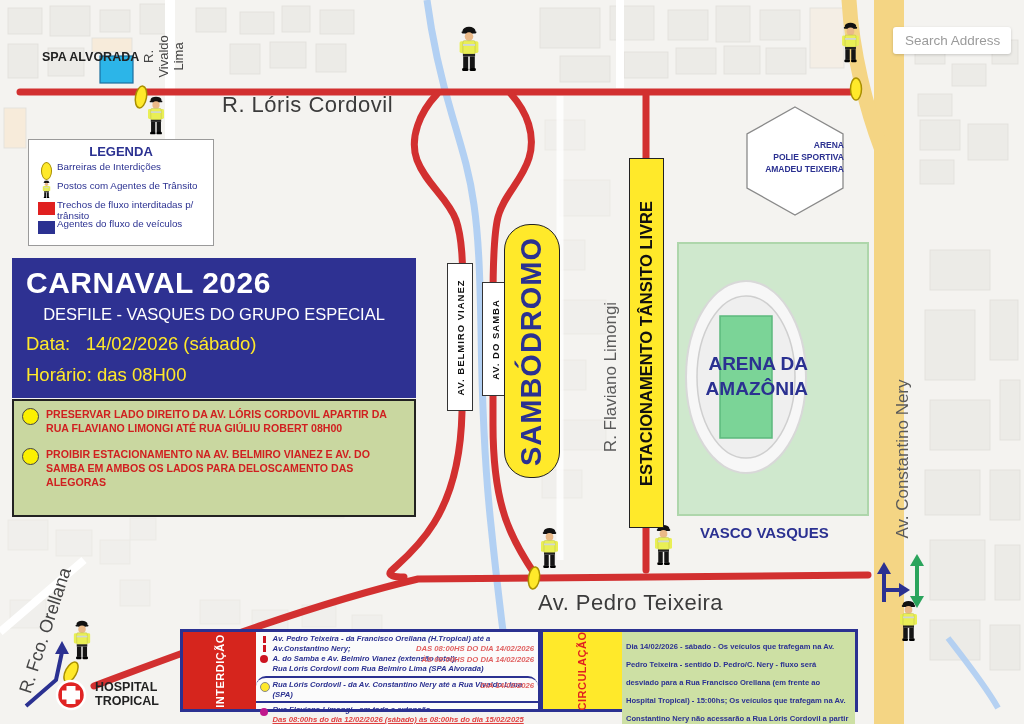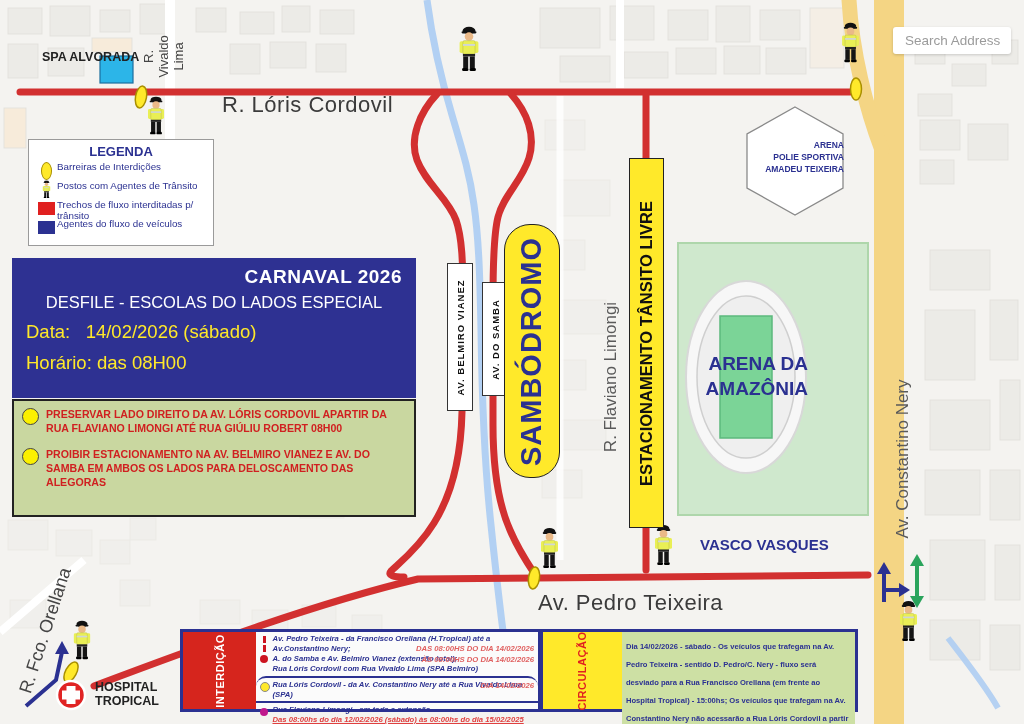--- a/index.html
+++ b/index.html
@@ -38,21 +38,21 @@
   .legend .lg-title{text-align:center;font-size:13px;font-weight:bold;color:#2b3191;margin-bottom:2px;}
   .lg-row{display:flex;height:19px;}
   .lg-ic{width:22px;display:flex;justify-content:center;align-items:center;flex:0 0 22px;}
   .lg-txt{font-size:9.8px;color:#2b3191;}
   .lg-ell{width:9px;height:16px;border-radius:50%;background:#ffe92a;border:1px solid #a98f00;}
   .lg-red{width:17px;height:13px;background:#e02020;}
   .lg-blue{width:17px;height:13px;background:#2b3191;}
   
   .carnaval{left:12px;top:258px;width:404px;height:140px;background:#2e3192;color:#fff;
             padding:8px 14px;box-sizing:border-box;}
-  .carnaval .t1{text-align:right;font-size:19px;font-weight:bold;letter-spacing:.5px;}
+  .carnaval .t1{text-align:left;font-size:30px;font-weight:bold;letter-spacing:.5px;}
   .carnaval .t2{text-align:center;font-size:16.5px;margin-top:5px;}
   .carnaval .t3,.carnaval .t4{color:#ffe92a;font-size:18.5px;margin-top:9px;white-space:pre-wrap;}
   
   .notes{left:12px;top:399px;width:404px;height:118px;background:#c9d7a0;border:2px solid #222;
          padding:6px 8px;box-sizing:border-box;}
   .note-item{display:flex;margin-bottom:11px;}
   .note-dot{width:15px;height:15px;border-radius:50%;background:#fbf000;border:1.6px solid #444;
             flex:0 0 15px;margin-right:7px;margin-top:1px;}
   .note-txt{font-size:10.6px;font-weight:bold;color:#d02020;line-height:1.35;}
   
@@ -285,21 +285,21 @@
   </div>
   <div class="vwrap tilt" style="left:8px;top:556px;width:76px;height:148px;">
     <span style="font-size:18px;color:#444;">R. Fco. Orellana</span>
   </div>
 
   <div class="abs hex-label pre" style="left:748px;top:140px;">ARENA
 POLIE SPORTIVA
 AMADEU TEIXEIRA</div>
   <div class="abs arena-lbl blue-bold pre" style="left:684px;top:352px;">ARENA DA
 AMAZÔNIA</div>
-  <div class="abs vasco blue-bold" style="left:700px;top:536px;">VASCO VASQUES</div>
+  <div class="abs vasco blue-bold" style="left:700px;top:524px;">VASCO VASQUES</div>
   <div class="abs hosp-lbl pre" style="left:95px;top:681px;">HOSPITAL
 TROPICAL</div>
 
   <div class="abs legend">
     <div class="lg-title">LEGENDA</div>
     <div class="lg-row">
       <span class="lg-ic">
           <span class="lg-ell"></span>
         </span>
       <span class="lg-txt">Barreiras de Interdições</span>
@@ -321,21 +321,21 @@
     <div class="lg-row">
       <span class="lg-ic">
           <span class="lg-blue"></span>
         </span>
       <span class="lg-txt">Agentes do fluxo de veículos</span>
     </div>
   </div>
 
   <div class="abs carnaval">
     <div class="t1">CARNAVAL 2026</div>
-    <div class="t2">DESFILE - ESCOLAS DO LADOS ESPECIAL</div>
+    <div class="t2">DESFILE - VASQUES DO GRUPO ESPECIAL</div>
     <div class="t3">Data:   14/02/2026 (sábado)</div>
     <div class="t4">Horário: das 08H00</div>
   </div>
 
   <div class="abs notes">
     <div class="note-item">
       <span class="note-dot"></span>
       <span class="note-txt">PRESERVAR LADO DIREITO DA AV. LÓRIS CORDOVIL APARTIR DA RUA FLAVIANO LIMONGI ATÉ RUA GIÚLIU ROBERT  08H00</span>
     </div>
     <div class="note-item">
@@ -348,21 +348,21 @@
     <div class="tband">
       <span>INTERDIÇÃO</span>
     </div>
     <div class="trows">
       <div class="trow" style="flex:1 1 37px;">
         <span class="tick" style="top:4px;"></span>
         <span class="tick" style="top:13px;"></span>
         <span class="dot red" style="top:23px;"></span>
         <div class="ln">Av. Pedro Teixeira - da Francisco Orellana (H.Tropical) até a Av.Constantino Nery;</div>
         <div class="ln">A. do Samba e Av. Belmiro Vianez (extensão total);</div>
-        <div class="ln">Rua Lóris Cordovil com Rua Vivaldo Lima  (SPA Belmiro)</div>
+        <div class="ln">Rua Lóris Cordovil com Rua Belmiro Lima  (SPA Alvorada)</div>
         <span class="tm" style="top:12px;">DAS 08:00HS DO DIA 14/02/2026</span>
         <span class="tm" style="top:23px;">ÀS 08:00HS DO DIA 14/02/2026</span>
       </div>
       <div class="trow" style="flex:1 1 16px;border-radius:10px;">
         <span class="dot yel" style="top:4px;"></span>
         <div class="ln">Rua Lóris Cordovil - da Av. Constantino Nery até a Rua Vivaldo Lima  (SPA)</div>
         <span class="tm r2-big">DIA 14/02/2026</span>
       </div>
       <div class="trow" style="flex:1 1 22px;">
         <span class="dot mag" style="top:5px;"></span>

